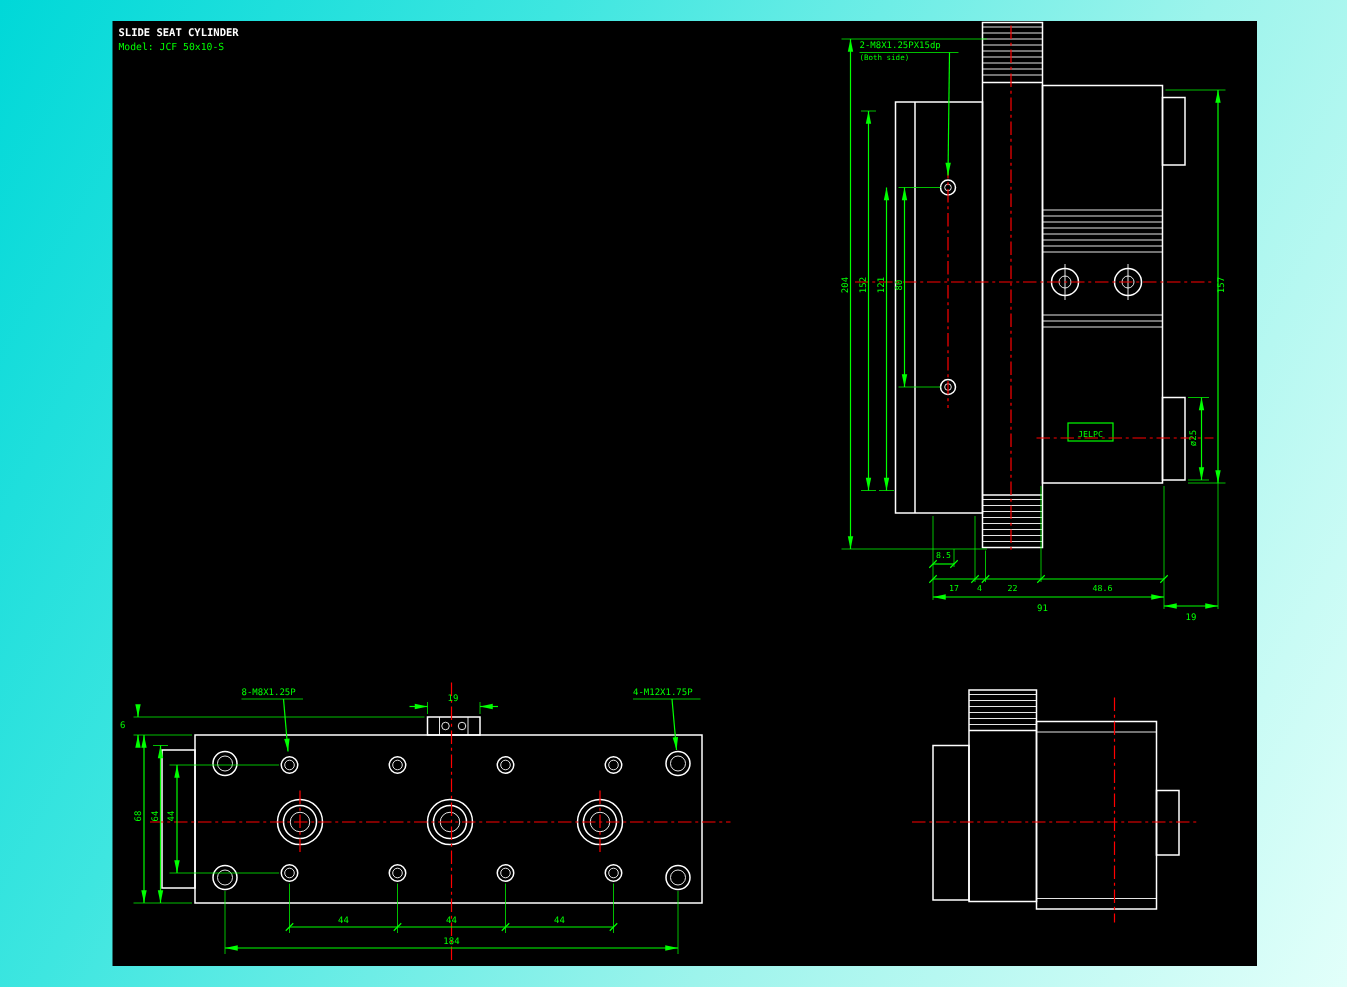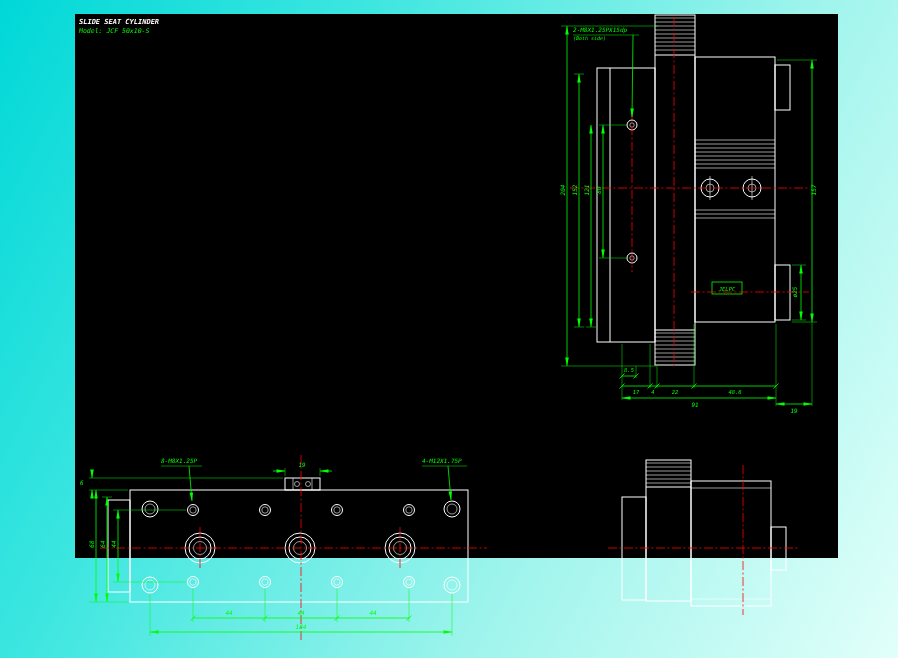--- a/index.html
+++ b/index.html
@@ -1,21 +1,21 @@
 <!DOCTYPE html>
 <html><head>
 <meta charset="utf-8">
 <style>
   html,body{margin:0;padding:0;}
   body{
     width:898px;height:658px;overflow:hidden;
     background:linear-gradient(118deg,#00d8d8 0%,#3ee6e0 30%,#9df4ec 65%,#e2fffa 100%);
     font-family:"DejaVu Sans Mono",monospace;
   }
-  .canvas{position:absolute;left:75px;top:14px;width:763px;height:544px;background:#000;font-style:italic;}
+  .canvas{position:absolute;left:75px;top:14px;width:763px;height:630px;background:#000;}
   svg{display:block;}
   svg text{font-family:"DejaVu Sans Mono",monospace;font-size:6px;fill:#00ff00;text-anchor:middle;}
   svg text.as{text-anchor:start;}
   svg text.title{font-size:7px;fill:#ffffff;font-weight:bold;}
   svg text.model{font-size:6.5px;fill:#00ff00;}
   svg text.t5{font-size:5px;}
   svg text.t55{font-size:5.5px;}
   .w{stroke:#ffffff;fill:none;stroke-width:1;}
   .wt{stroke:#ffffff;fill:none;stroke-width:0.6;}
   .g{stroke:#00ff00;fill:none;stroke-width:0.8;}

